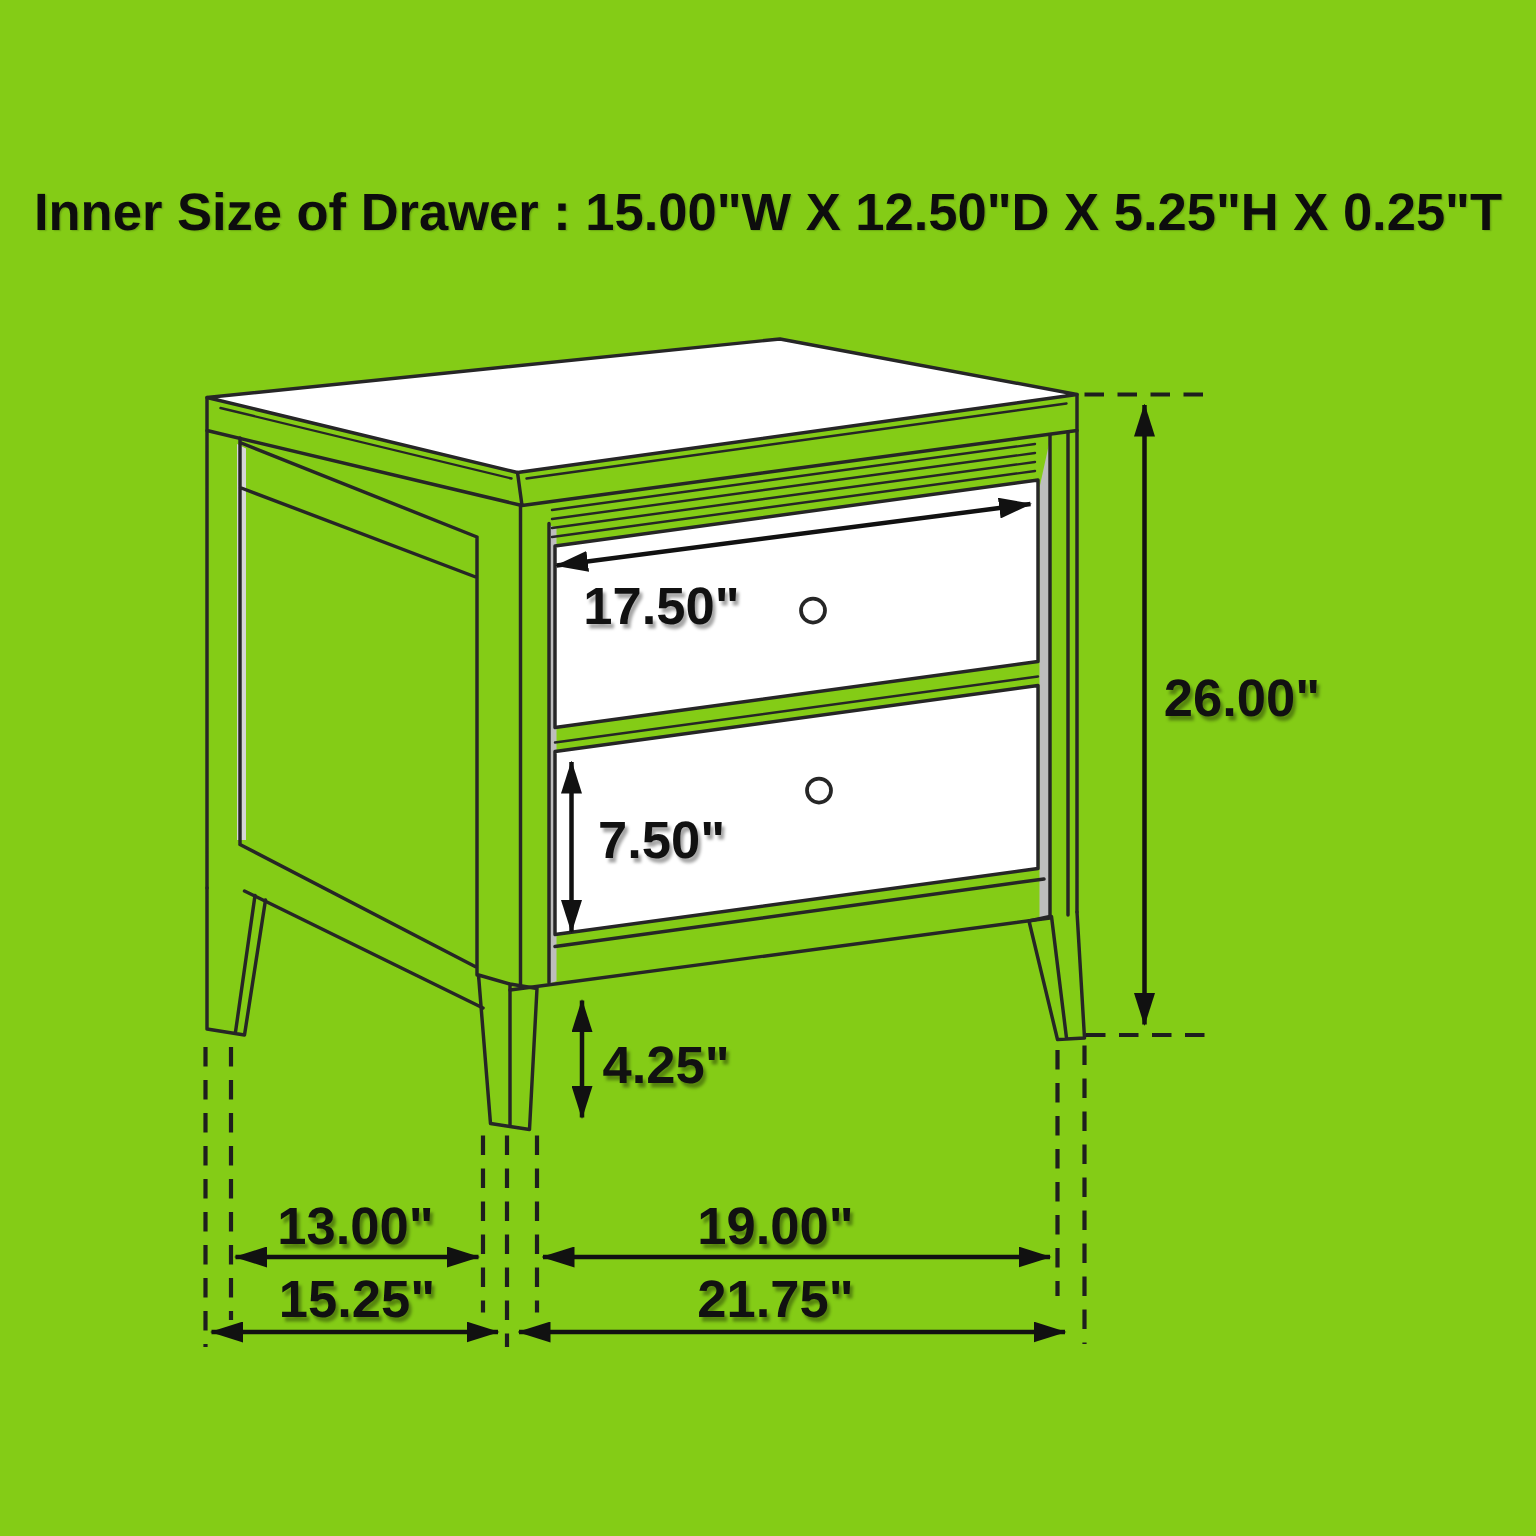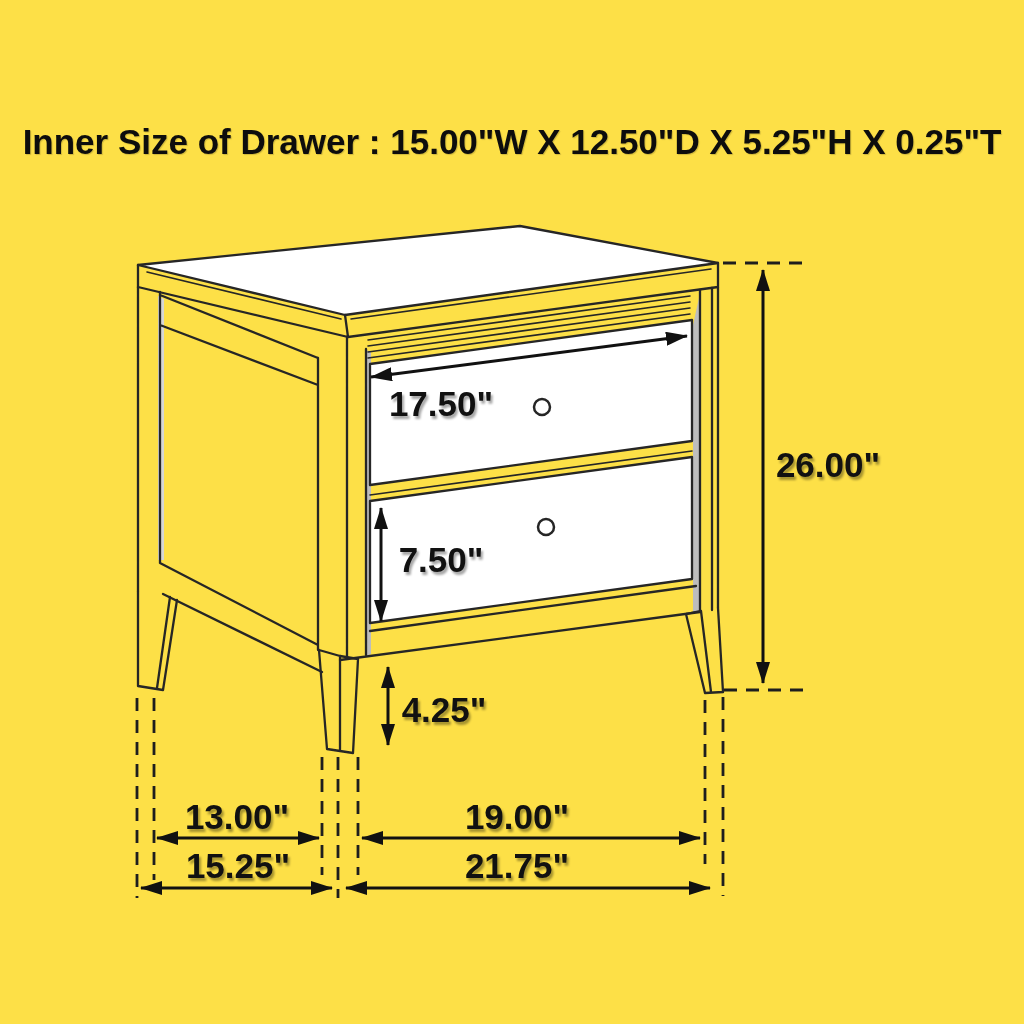--- a/index.html
+++ b/index.html
@@ -3,21 +3,21 @@
 <meta charset="utf-8">
 <style>
   html, body { margin: 0; padding: 0; }
   body {
     width: 1024px; height: 1024px;
     background: #ffffff;
     font-family: "Liberation Sans", sans-serif;
     position: relative;
     overflow: hidden;
   }
-  .page { position: absolute; inset: 0; background: #fde047; padding-left: 19px; }
+  .page { position: absolute; inset: 0; background: #84cc16; padding-left: 19px; }
   .title {
     position: absolute;
     top: 122px; left: 0; width: 1024px;
     text-align: center;
     font-size: 35px;
     font-weight: bold;
     color: #0d0d0d;
     letter-spacing: 0px;
     text-shadow: 1px 1px 1px rgba(0,0,0,0.18);
     white-space: nowrap;

